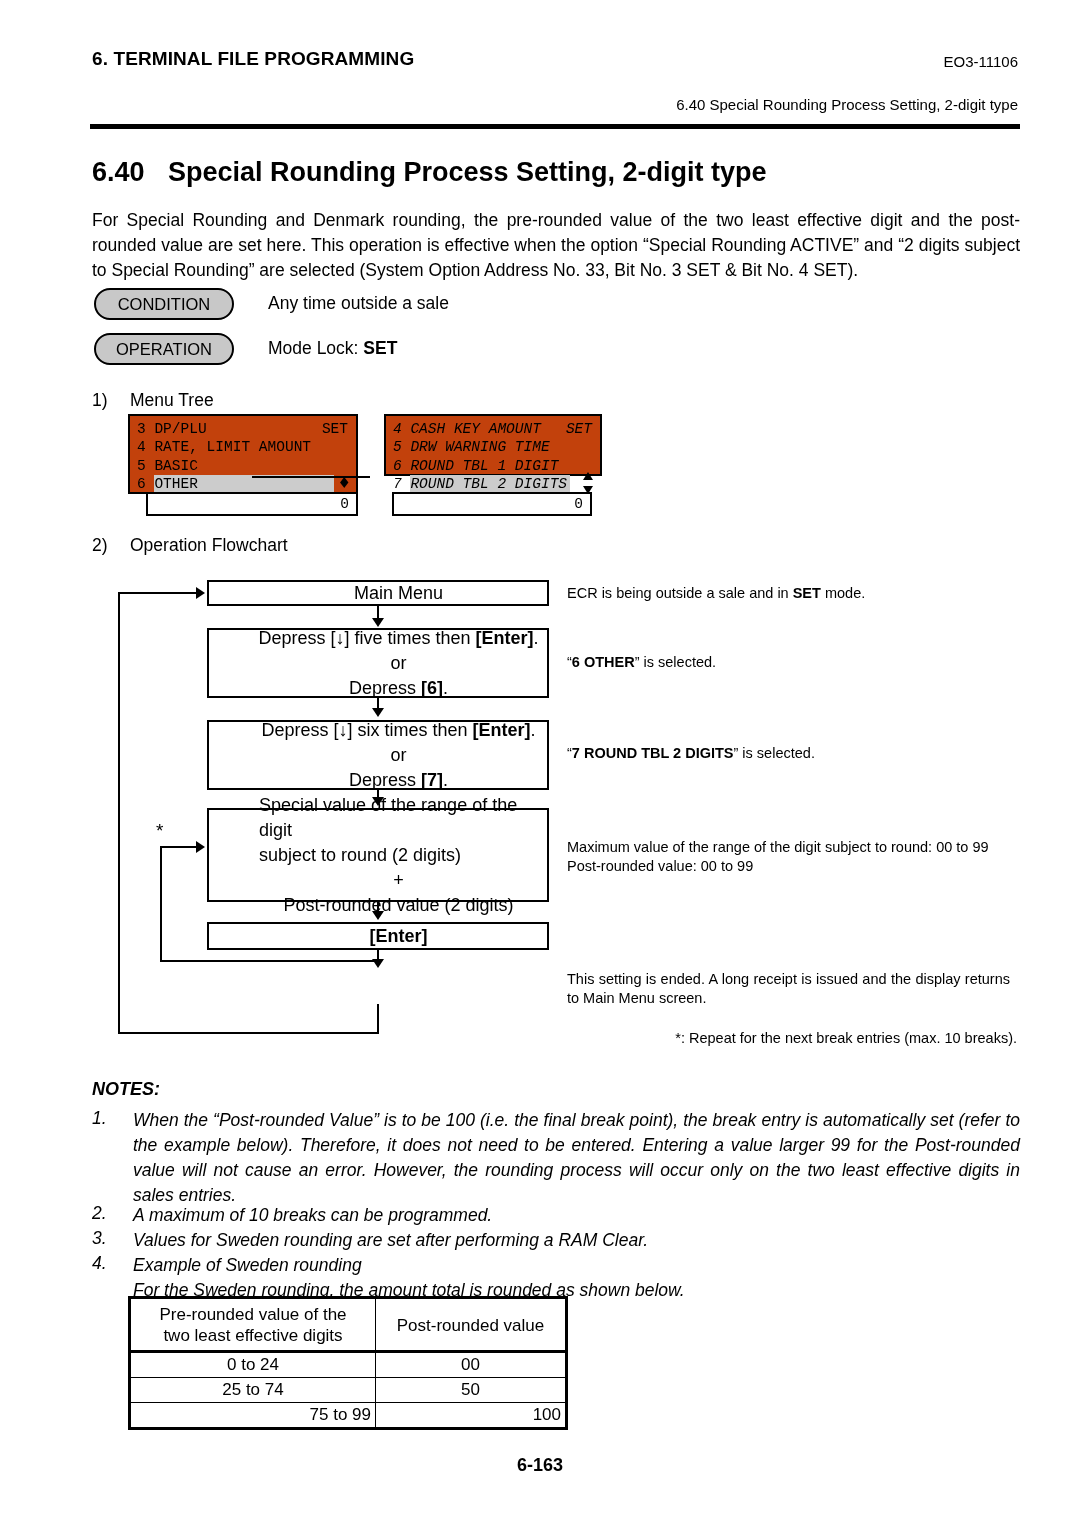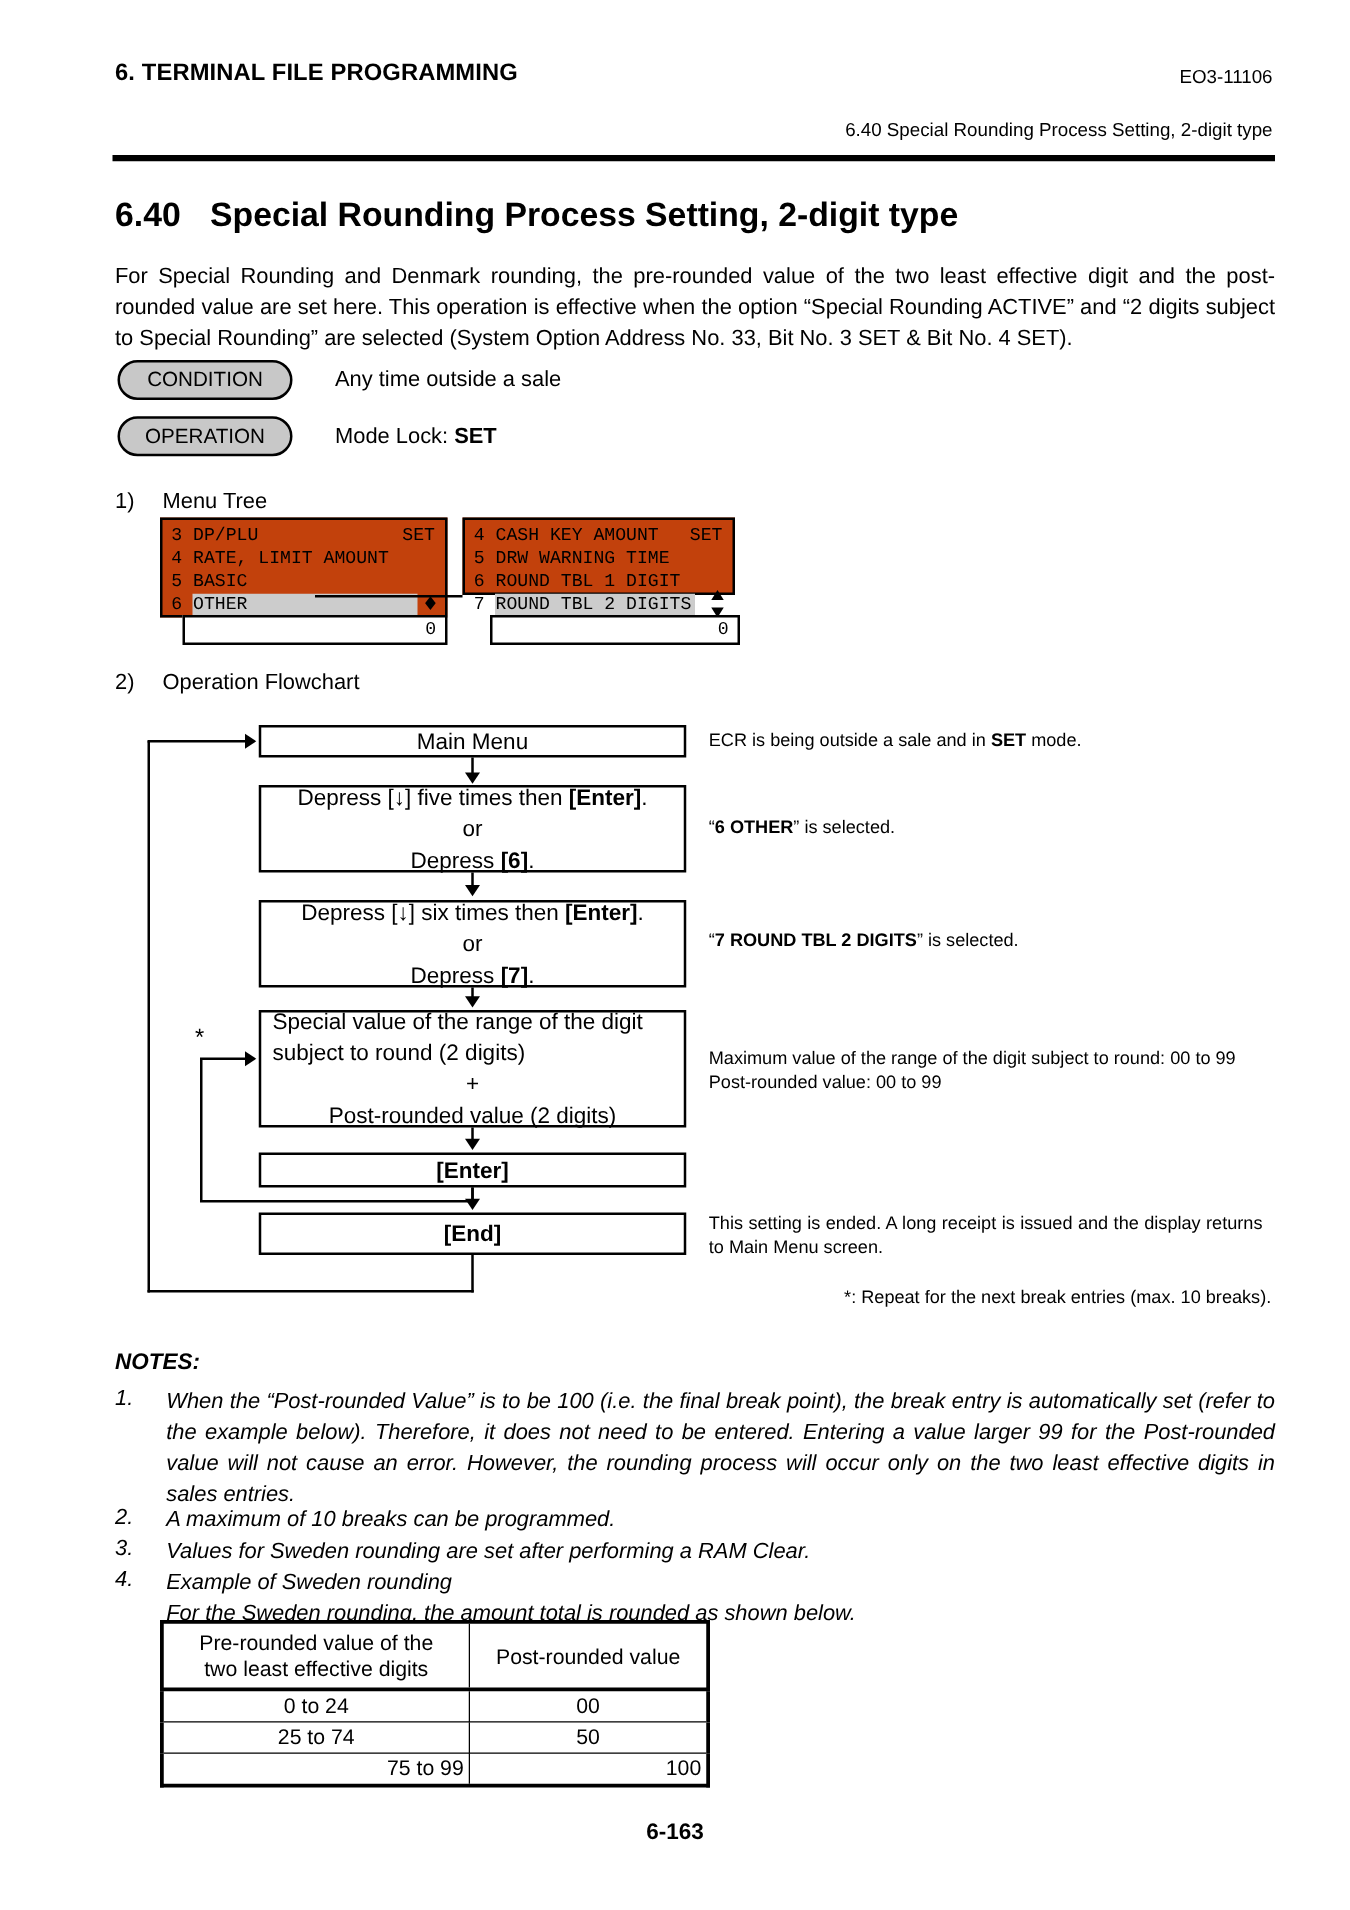--- a/index.html
+++ b/index.html
@@ -181,20 +181,21 @@
     position: absolute;
     border: 2px solid #000;
     background: #fff;
     box-sizing: border-box;
     text-align: center;
     font-size: 18px;
     line-height: 25px;
     display: flex;
     flex-direction: column;
     justify-content: center;
+    padding-left: 41px;
   }
   .fbox b { font-weight: bold; }
 
   
   .fnote {
     position: absolute;
     font-size: 14.5px;
     line-height: 19px;
   }
   .fnote b { font-weight: bold; }
@@ -288,21 +289,21 @@
     <div class="lcd-rows">
       <div class="lcd-row"><span>3</span><span> </span><span>DP/PLU</span><span style="position:absolute; right:8px;">SET</span></div>
       <div class="lcd-row"><span>4</span><span> </span><span>RATE, LIMIT AMOUNT</span></div>
       <div class="lcd-row"><span>5</span><span> </span><span>BASIC</span></div>
       <div class="lcd-row"><span>6</span><span> </span><span class="hl" style="width:180px;">OTHER</span></div>
     </div>
     <div class="scroll-ind" style="right:5px; top:58px;">♦</div>
   </div>
   <div class="lcd-foot" style="left:146px; top:492px; width:212px; height:24px;">0</div>
 
-  <div class="lcd" style="left:370px; top:414px; width:218px; height:62px;">
+  <div class="lcd" style="left:384px; top:414px; width:218px; height:62px;font-style:italic;">
     <div class="lcd-rows">
       <div class="lcd-row"><span>4</span><span> </span><span>CASH KEY AMOUNT</span><span style="position:absolute; right:8px;">SET</span></div>
       <div class="lcd-row"><span>5</span><span> </span><span>DRW WARNING TIME</span></div>
       <div class="lcd-row"><span>6</span><span> </span><span>ROUND TBL 1 DIGIT</span></div>
       <div class="lcd-row"><span>7</span><span> </span><span class="hl" style="width:160px;">ROUND TBL 2 DIGITS</span></div>
     </div>
 
     <svg style="position:absolute; right:6px; top:56px;" width="12" height="22" viewBox="0 0 12 22">
       <polygon points="6,0 11,8 1,8" fill="#000"></polygon>
       <polygon points="6,22 11,14 1,14" fill="#000"></polygon>
@@ -335,23 +336,20 @@
     <div style="text-align:left; padding-left:9px;">Special value of the range of the digit</div>
     <div style="text-align:left; padding-left:9px;">subject to round (2 digits)</div>
     <div>+</div>
     <div>Post-rounded value (2 digits)</div>
   </div>
 
   <div class="fbox" style="left:207px; top:922px; width:342px; height:28px;">
     <div><b>[Enter]</b></div>
   </div>
 
-  <div class="fbox" style="left:207px; top:970px; width:342px; height:34px;">
-    <div><b>[End]</b></div>
-  </div>
 
   <div class="ln-v" style="left:377px; top:606px; height:14px;"></div>
   <div class="arr-d" style="left:372px; top:618px;"></div>
 
   <div class="ln-v" style="left:377px; top:698px; height:10px;"></div>
   <div class="arr-d" style="left:372px; top:708px;"></div>
 
   <div class="ln-v" style="left:377px; top:790px; height:8px;"></div>
   <div class="arr-d" style="left:372px; top:797px;"></div>
 

